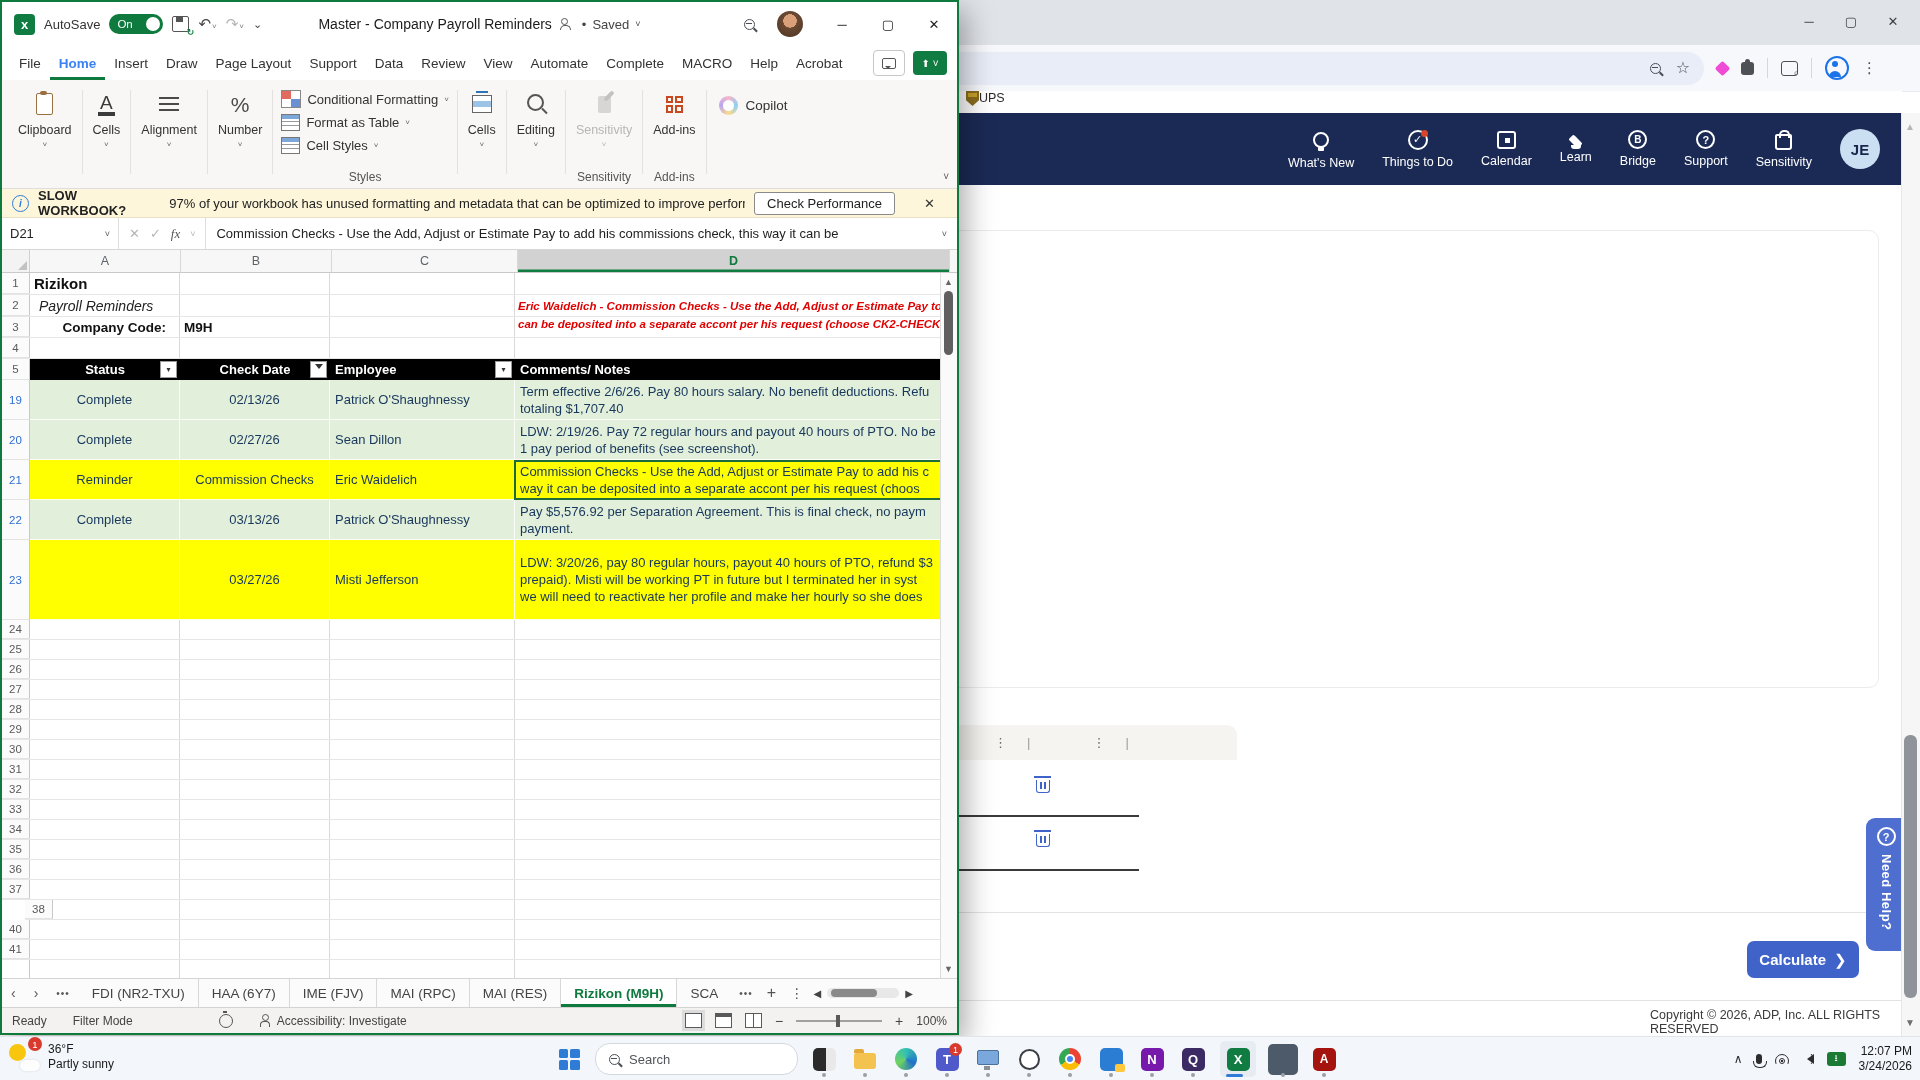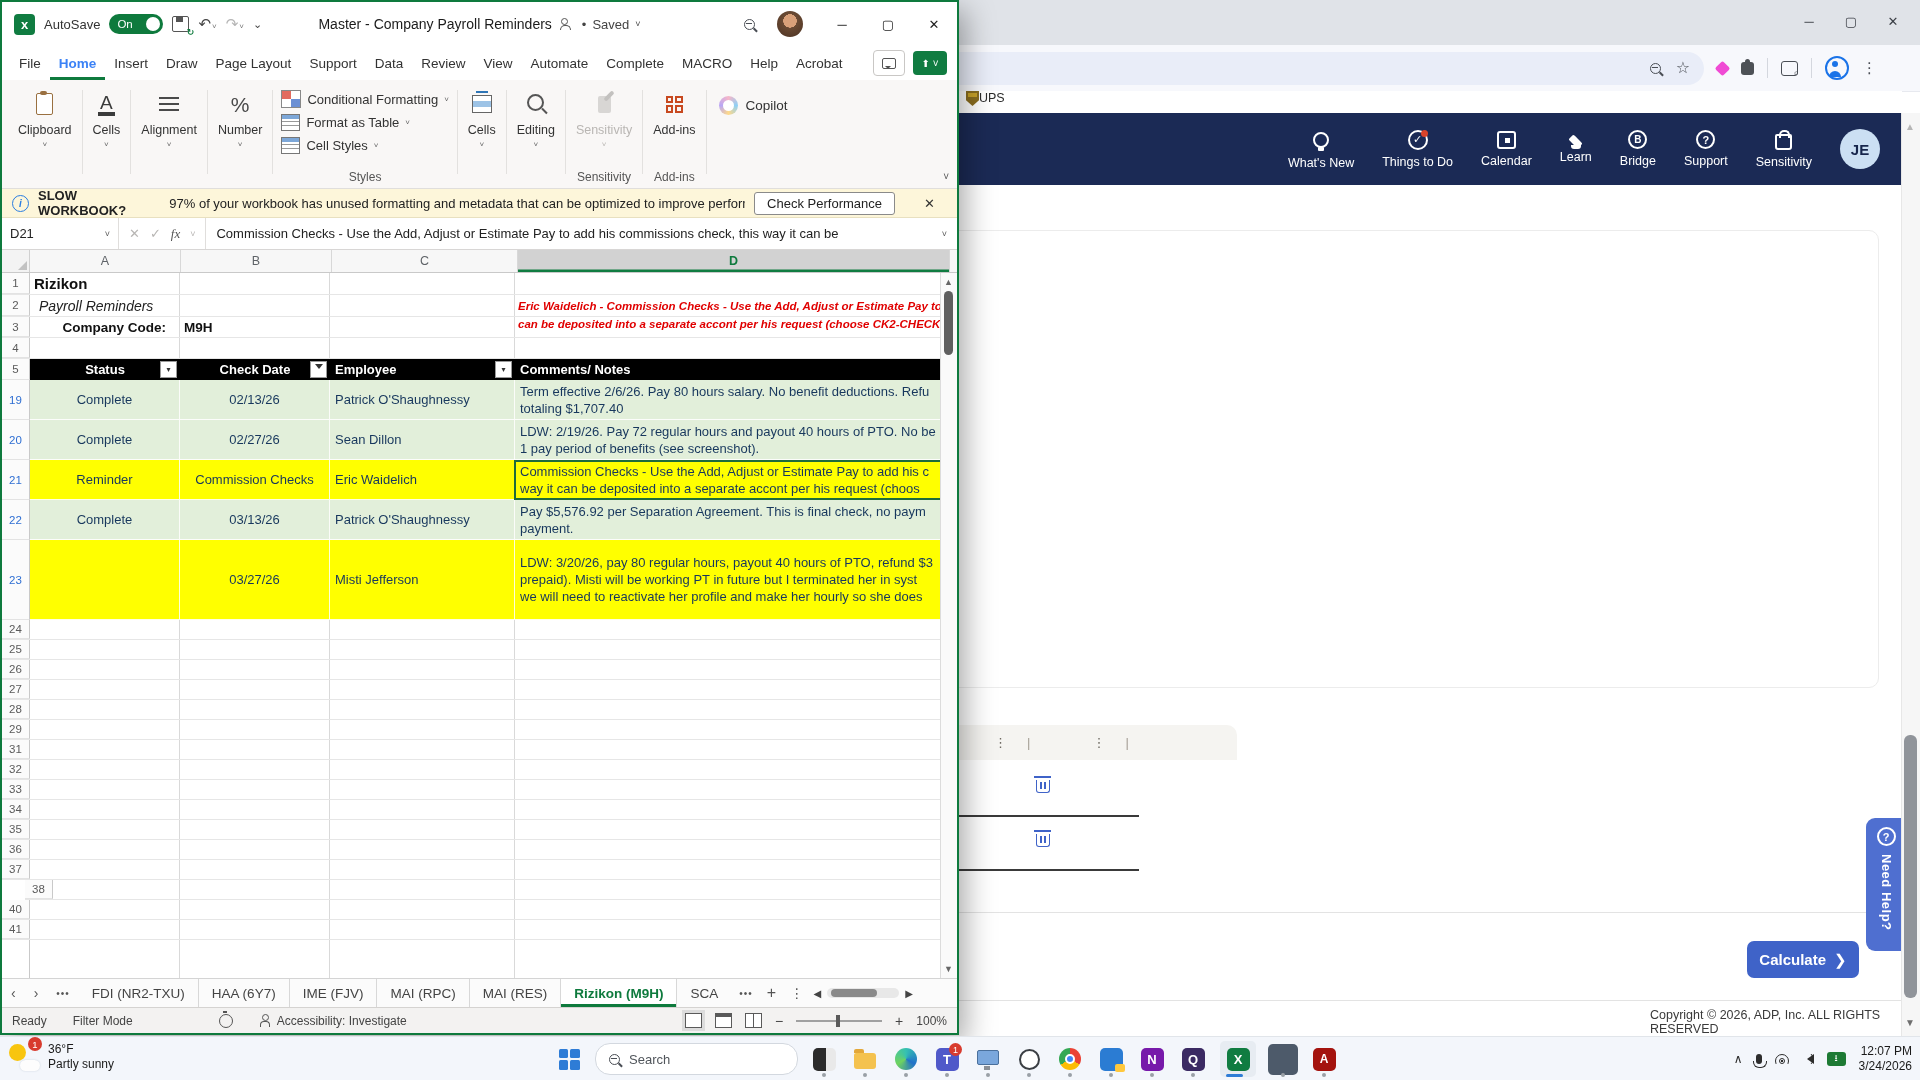--- a/index.html
+++ b/index.html
@@ -713,20 +713,23 @@
             <div class="row irow" style="height: 20px;">
               <div class="gut">27</div>
             </div>
             <div class="row irow" style="height: 20px;">
               <div class="gut">28</div>
             </div>
             <div class="row irow" style="height: 20px;">
               <div class="gut">29</div>
             </div>
             <div class="row irow" style="height: 20px;">
+              <div class="gut">30</div>
+            </div>
+            <div class="row irow" style="height: 20px;">
               <div class="gut">31</div>
             </div>
             <div class="row irow" style="height: 20px;">
               <div class="gut">32</div>
             </div>
             <div class="row irow" style="height: 20px;">
               <div class="gut">33</div>
             </div>
             <div class="row irow" style="height: 20px;">
               <div class="gut">34</div>

